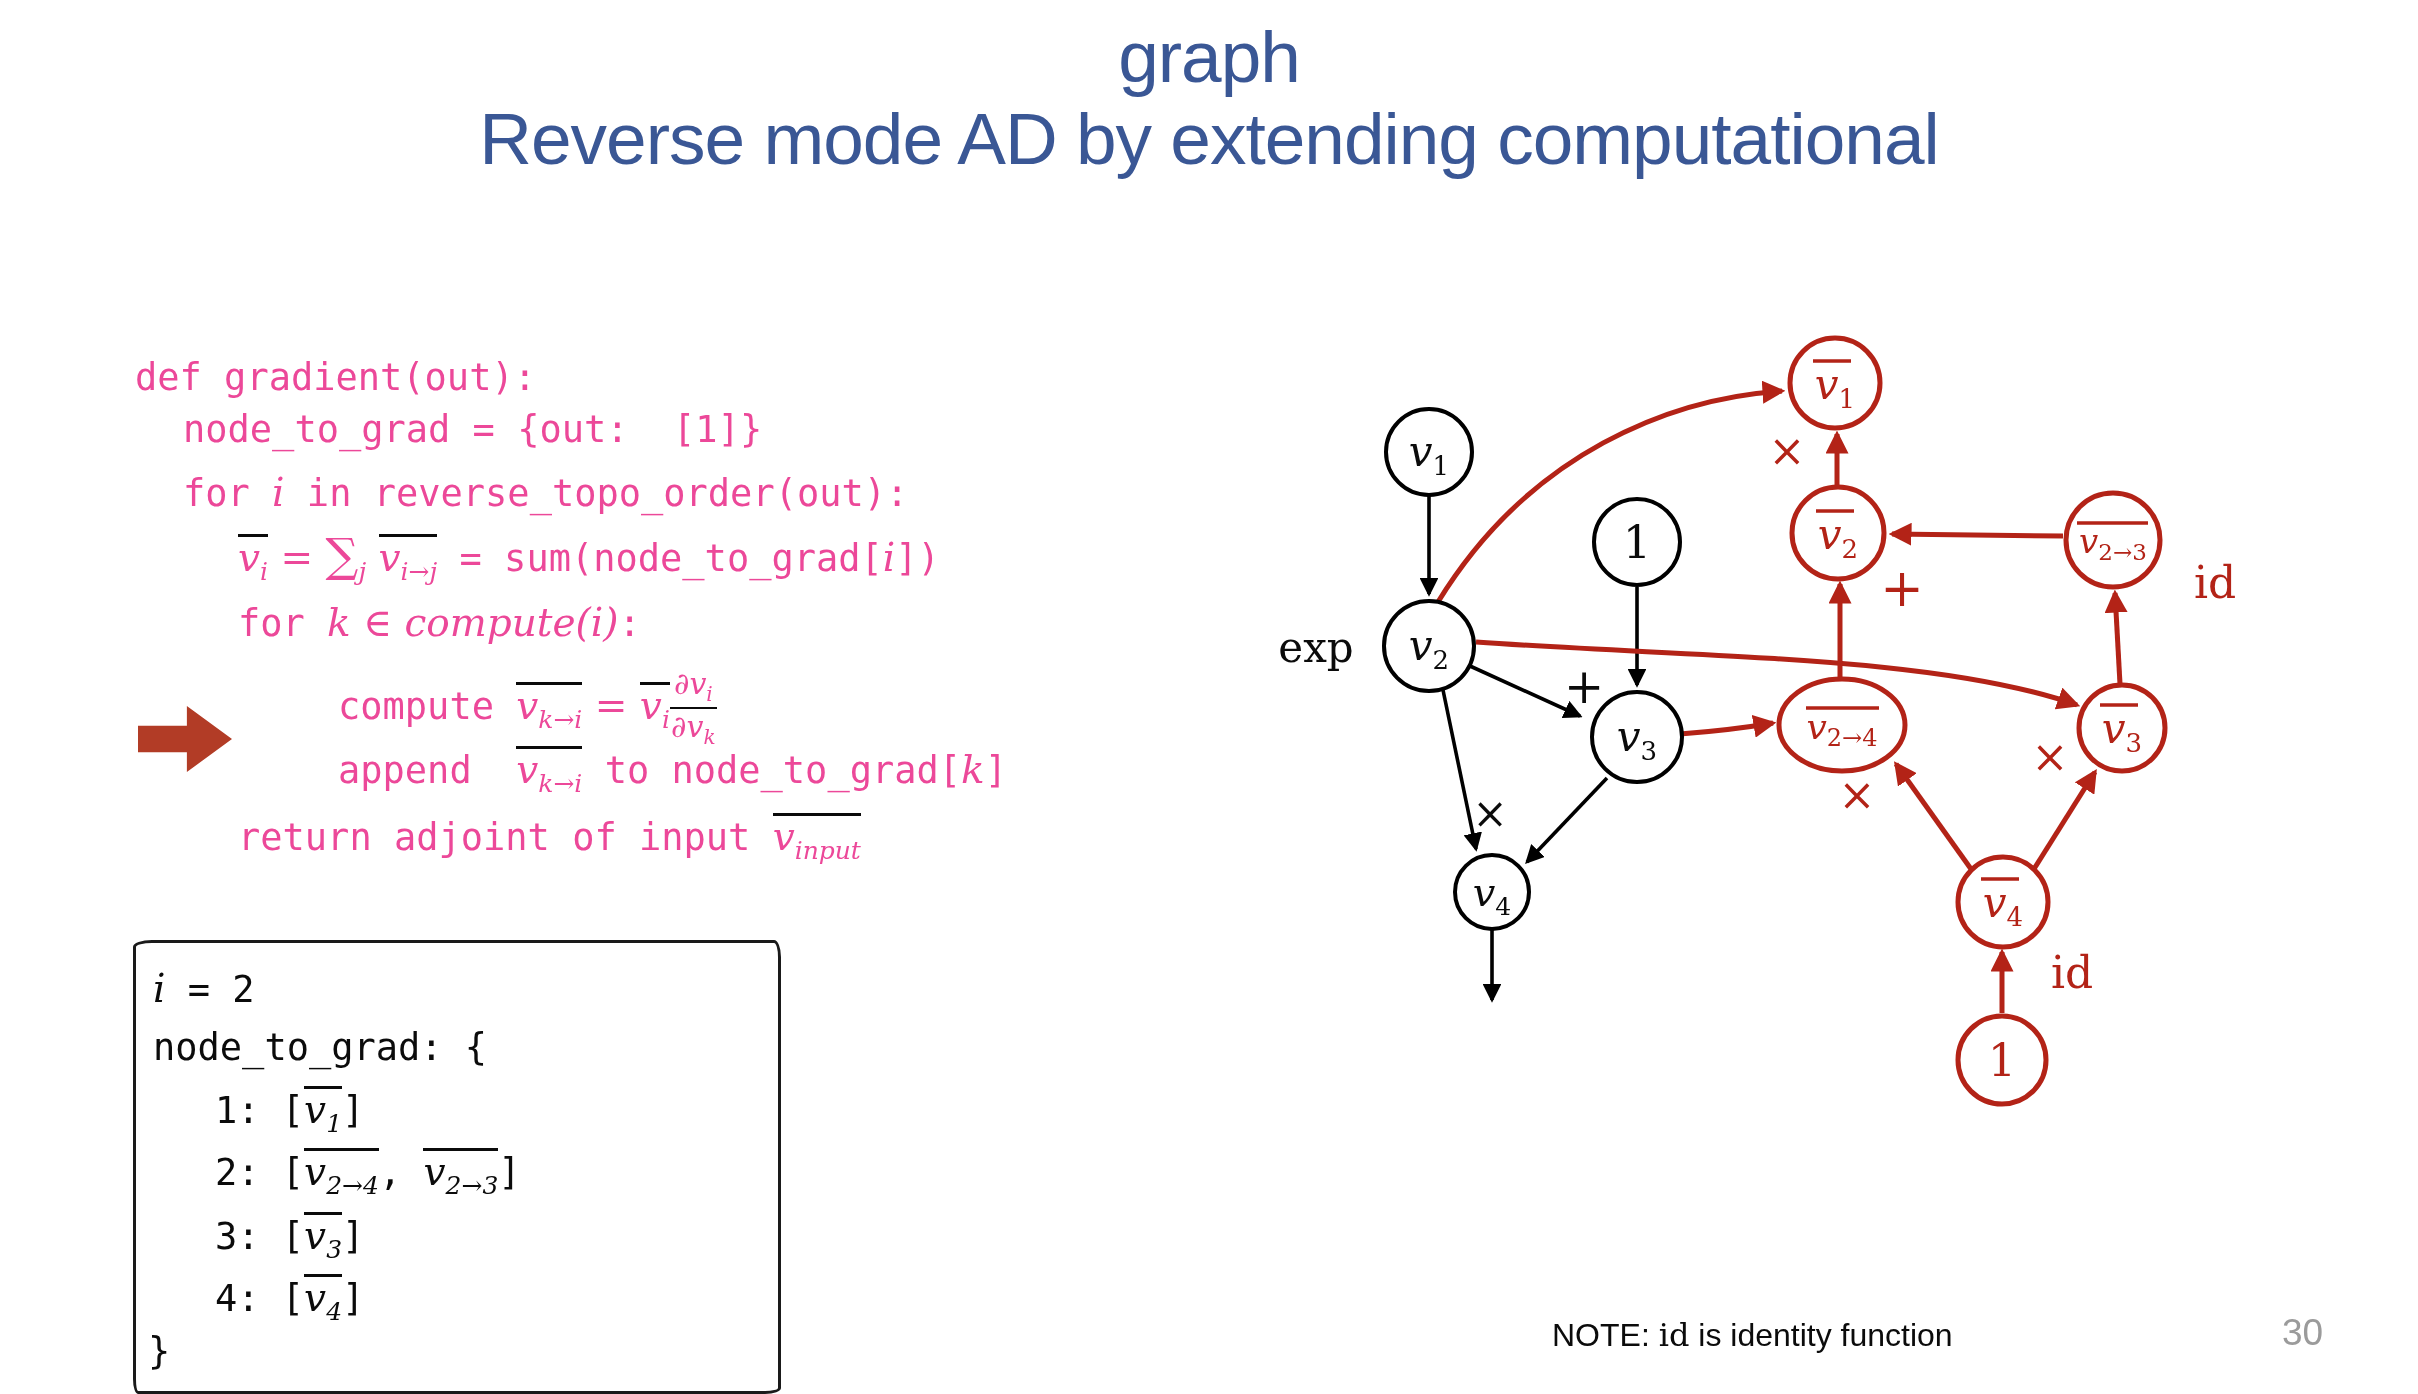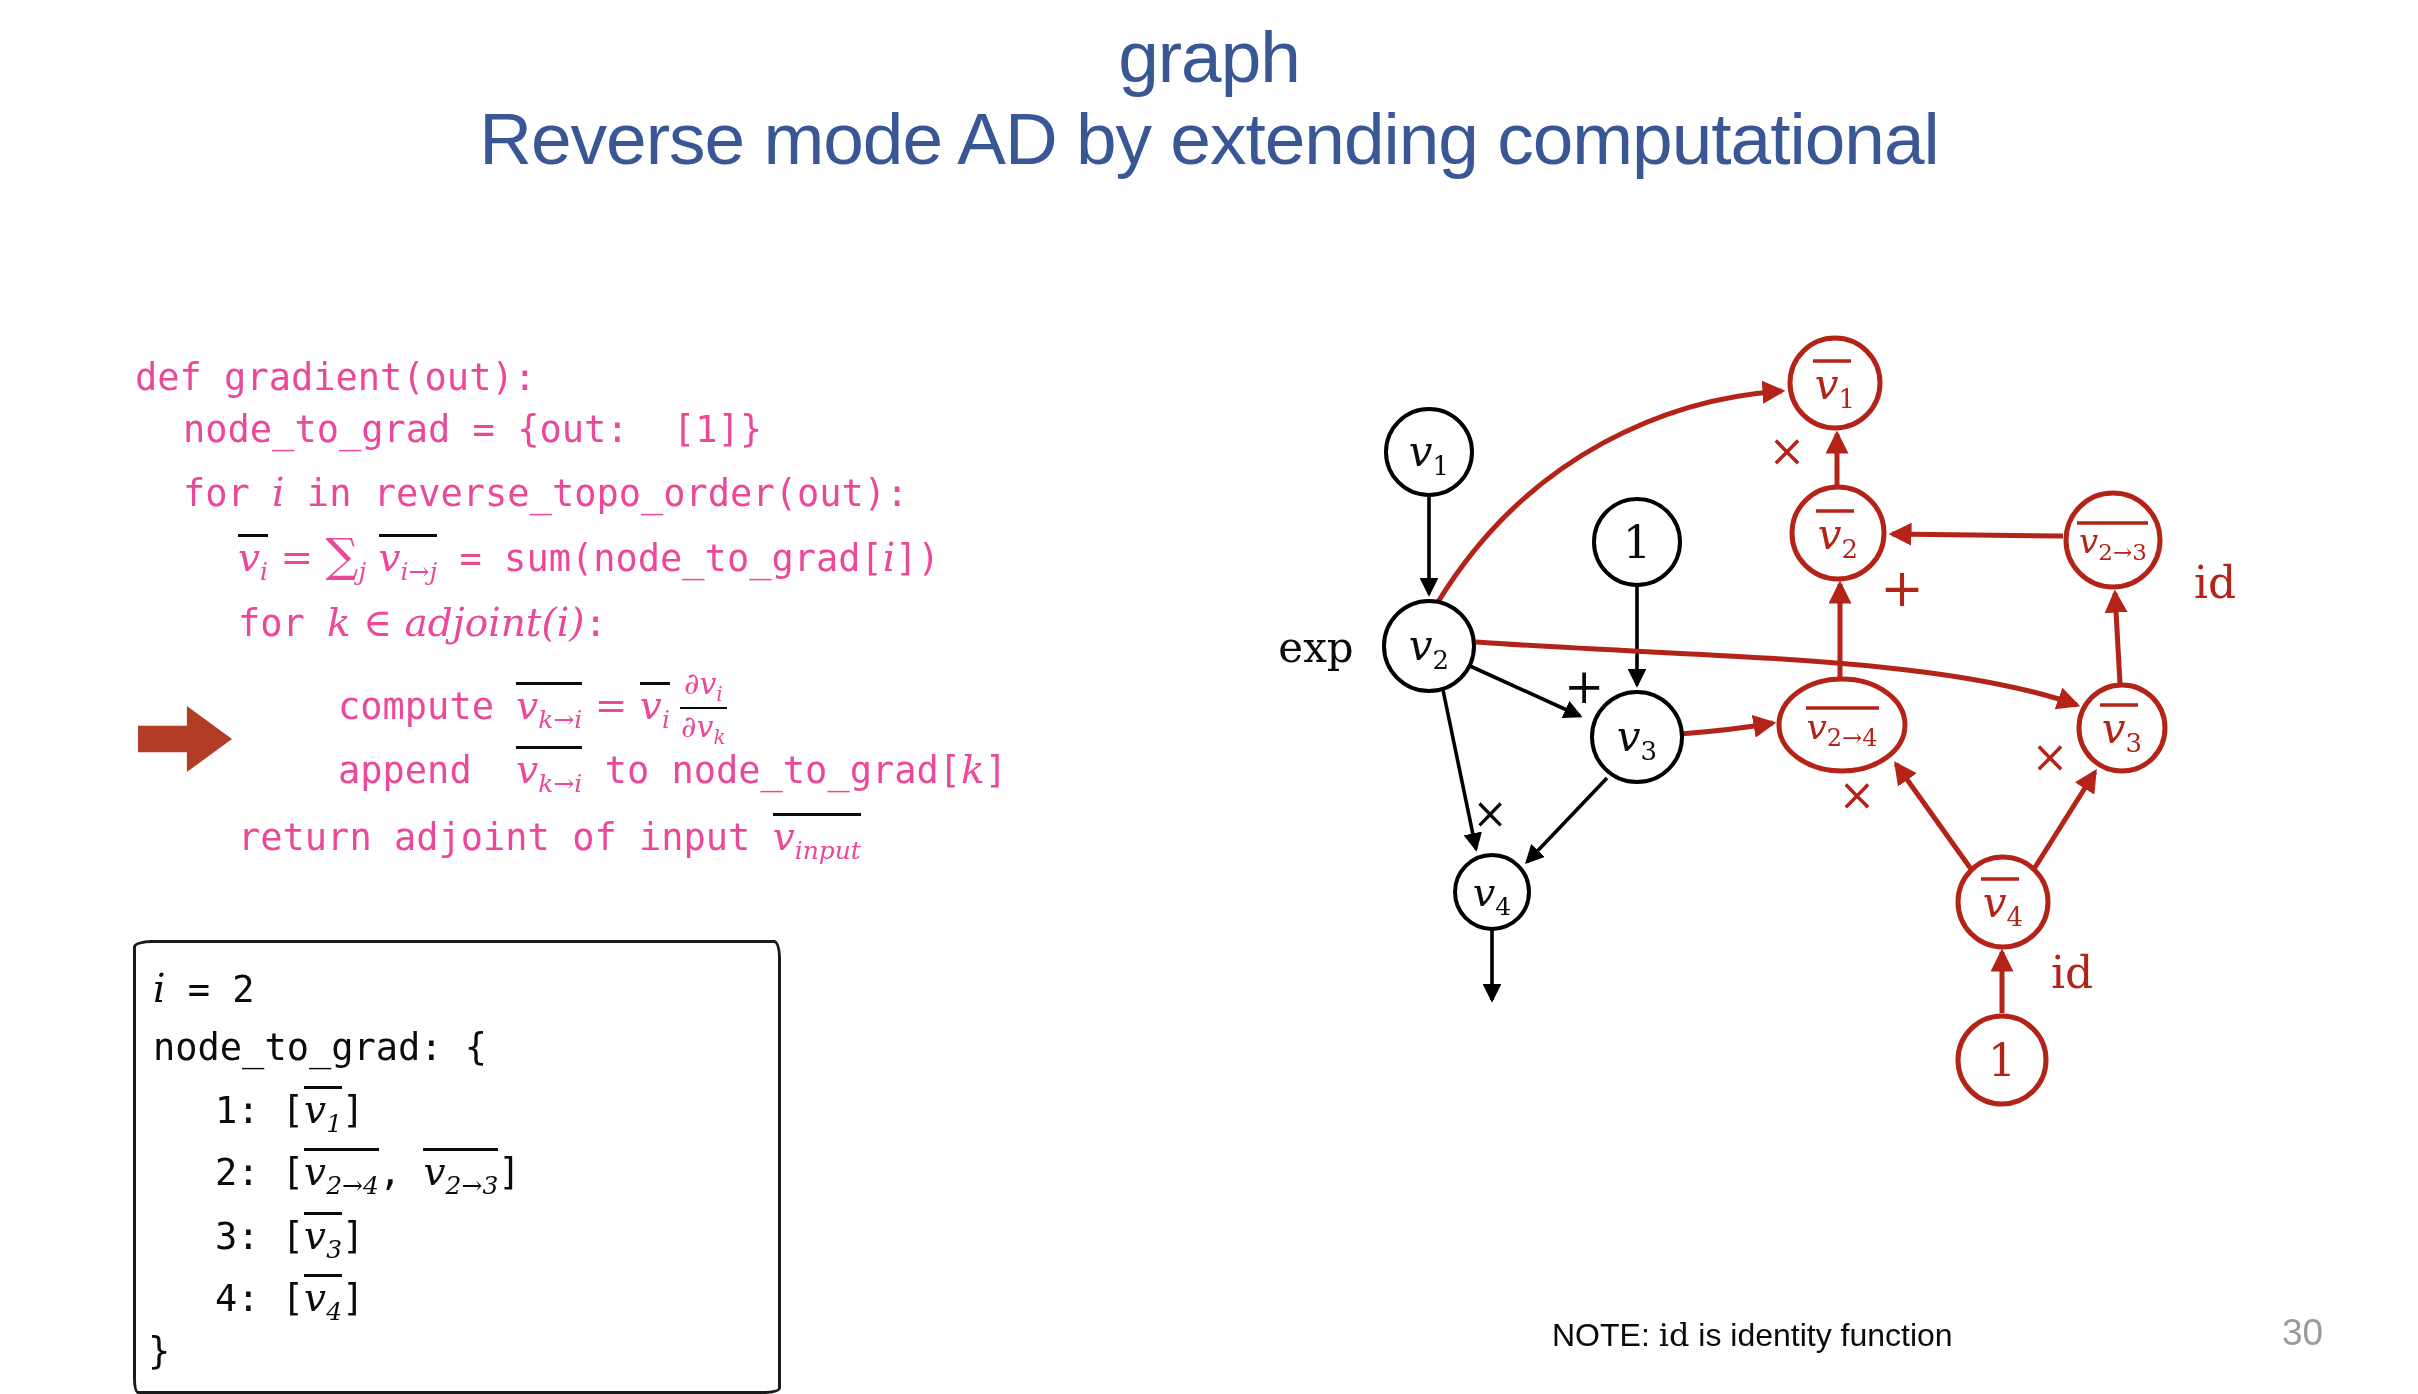--- a/index.html
+++ b/index.html
@@ -12,21 +12,21 @@
     position:absolute;top:16px;left:0;width:2418px;text-align:center;
     color:#3a5795;font-size:73px;line-height:82px;letter-spacing:-1px;
     font-family:"Liberation Sans",sans-serif;
   }
   
   .codeline{position:absolute;white-space:pre;font-family:"DejaVu Sans Mono",monospace;font-size:37px;color:#ec4899;}
   .math{font-family:"DejaVu Serif",serif;font-style:italic;font-size:39px;}
   .math sub{font-size:25px;font-style:italic;}
   .bar{display:inline-block;border-top:3px solid #0b0b0b;padding-top:1px;line-height:1.05;}
   .sum{font-style:normal;font-size:46px;}
-  .frac{display:inline-block;vertical-align:middle;text-align:center;font-family:"DejaVu Serif",serif;font-style:italic;font-size:30px;line-height:1.05;margin-left:10px;}
+  .frac{display:inline-block;vertical-align:middle;text-align:center;font-family:"DejaVu Serif",serif;font-style:italic;font-size:30px;line-height:1.05;}
   .frac .num{display:block;border-bottom:2.5px solid #0b0b0b;padding:0 4px 2px 4px;}
   .frac .den{display:block;padding-top:2px;}
   .frac sub{font-size:20px;}
   
   .block-arrow{
     position:absolute;left:138px;top:706px;width:94px;height:66px;background:#b23c26;
     clip-path:polygon(0 30%,52% 30%,52% 0,100% 50%,52% 100%,52% 70%,0 70%);
   }
   
   .state-box{
@@ -52,21 +52,21 @@
 </div>
 
 <div class="codeline" style="left:135px;top:356px"><span>def gradient(out):</span></div>
 
 <div class="codeline" style="left:183px;top:408px"><span>node_to_grad = {out:  [1]}</span></div>
 
 <div class="codeline" style="left:183px;top:470px"><span>for </span><span class="math">i</span><span> in reverse_topo_order(out):</span></div>
 
 <div class="codeline" style="left:238px;top:528px"><span class="math"><span class="bar"><span>v</span><sub>i</sub></span><span> = </span><span class="sum">∑</span><sub>j</sub> <span class="bar"><span>v</span><sub>i→j</sub></span></span><span> = sum(node_to_grad[</span><span class="math">i</span><span>])</span></div>
 
-<div class="codeline" style="left:238px;top:600px"><span>for </span><span class="math">k ∈ adjoint(i)</span><span>:</span></div>
+<div class="codeline" style="left:238px;top:600px"><span>for </span><span class="math">k ∈ compute(i)</span><span>:</span></div>
 
 <div class="codeline" style="left:338px;top:668px"><span>compute </span><span class="math"><span class="bar"><span>v</span><sub>k→i</sub></span><span> = </span><span class="bar"><span>v</span><sub>i</sub></span></span><span class="frac"><span class="num"><span>∂v</span><sub>i</sub></span><span class="den"><span>∂v</span><sub>k</sub></span></span></div>
 
 <div class="codeline" style="left:338px;top:746px"><span>append </span> <span class="math"><span class="bar"><span>v</span><sub>k→i</sub></span></span><span> to node_to_grad[</span><span class="math">k</span><span>]</span></div>
 
 <div class="codeline" style="left:238px;top:813px"><span>return adjoint of input </span><span class="math"><span class="bar"><span>v</span><sub>input</sub></span></span></div>
 
 <div class="block-arrow"></div>
 
 <div class="state-box"></div>

